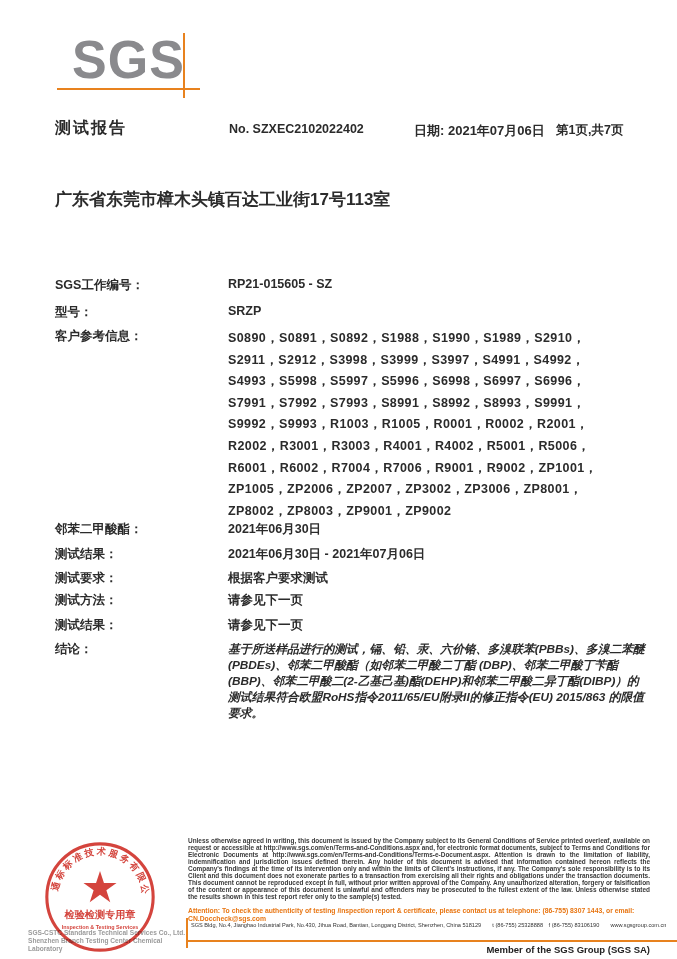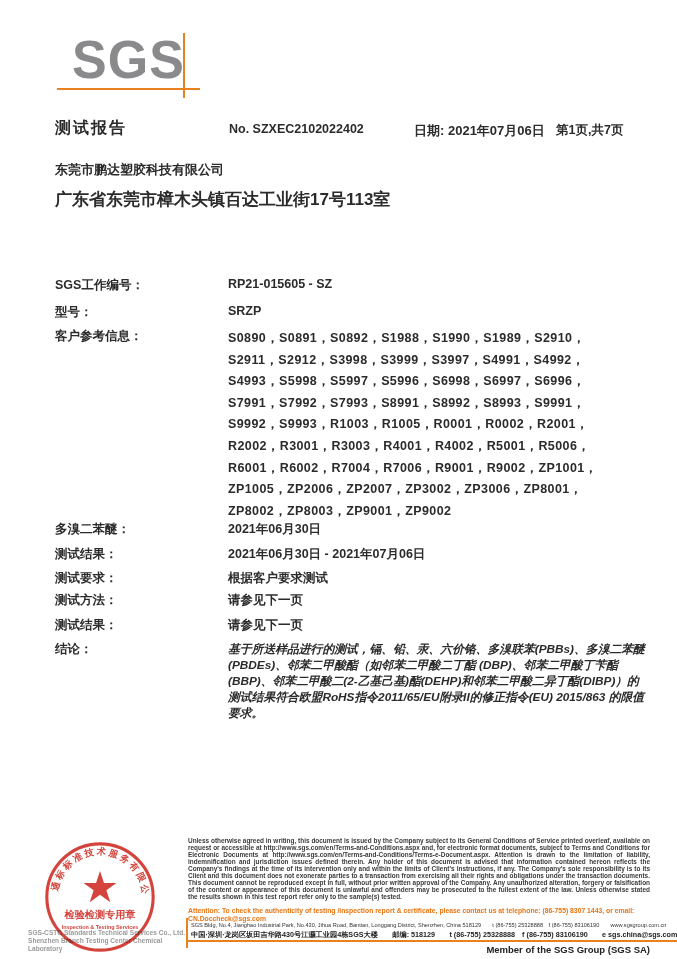--- a/index.html
+++ b/index.html
@@ -61,21 +61,20 @@
     <div class="logo-text">SGS</div>
     <div class="logo-hline"></div>
     <div class="logo-vline"></div>
   </div>
 
   <div class="hdr-title">测试报告</div>
   <div class="hdr-no">No. SZXEC2102022402</div>
   <div class="hdr-date">日期: 2021年07月06日</div>
   <div class="hdr-page">第1页,共7页</div>
 
-  <div class="app-name">东莞市鹏达塑胶科技有限公司</div>
   <div class="app-addr">广东省东莞市樟木头镇百达工业街17号113室</div>
 
 
   <div class="frow r-jobno">
     <span class="lbl">SGS工作编号：</span>
     <span class="val">RP21-015605 - SZ</span>
   </div>
   <div class="frow r-model">
     <span class="lbl">型号：</span>
     <span class="val">SRZP</span>
@@ -86,21 +85,21 @@
 S2911，S2912，S3998，S3999，S3997，S4991，S4992，
 S4993，S5998，S5997，S5996，S6998，S6997，S6996，
 S7991，S7992，S7993，S8991，S8992，S8993，S9991，
 S9992，S9993，R1003，R1005，R0001，R0002，R2001，
 R2002，R3001，R3003，R4001，R4002，R5001，R5006，
 R6001，R6002，R7004，R7006，R9001，R9002，ZP1001，
 ZP1005，ZP2006，ZP2007，ZP3002，ZP3006，ZP8001，
 ZP8002，ZP8003，ZP9001，ZP9002</span>
   </div>
   <div class="frow r-received">
-    <span class="lbl">多溴二苯醚：</span>
+    <span class="lbl">邻苯二甲酸酯：</span>
     <span class="val">2021年06月30日</span>
   </div>
   <div class="frow r-period">
     <span class="lbl">测试结果：</span>
     <span class="val">2021年06月30日 - 2021年07月06日</span>
   </div>
   <div class="frow r-req">
     <span class="lbl">测试要求：</span>
     <span class="val">根据客户要求测试</span>
   </div>
@@ -113,21 +112,20 @@
     <span class="val">请参见下一页</span>
   </div>
   <div class="frow r-concl">
     <span class="lbl">结论：</span>
     <span class="val concl">基于所送样品进行的测试，镉、铅、汞、六价铬、多溴联苯(PBBs)、多溴二苯醚(PBDEs)、邻苯二甲酸酯（如邻苯二甲酸二丁酯 (DBP)、邻苯二甲酸丁苄酯(BBP)、邻苯二甲酸二(2-乙基己基)酯(DEHP)和邻苯二甲酸二异丁酯(DIBP)）的测试结果符合欧盟RoHS指令2011/65/EU附录II的修正指令(EU) 2015/863 的限值要求。</span>
   </div>
 
   <div class="terms">Unless otherwise agreed in writing, this document is issued by the Company subject to its General Conditions of Service printed overleaf, available on request or accessible at http://www.sgs.com/en/Terms-and-Conditions.aspx and, for electronic format documents, subject to Terms and Conditions for Electronic Documents at http://www.sgs.com/en/Terms-and-Conditions/Terms-e-Document.aspx. Attention is drawn to the limitation of liability, indemnification and jurisdiction issues defined therein. Any holder of this document is advised that information contained hereon reflects the Company's findings at the time of its intervention only and within the limits of Client's instructions, if any. The Company's sole responsibility is to its Client and this document does not exonerate parties to a transaction from exercising all their rights and obligations under the transaction documents. This document cannot be reproduced except in full, without prior written approval of the Company. Any unauthorized alteration, forgery or falsification of the content or appearance of this document is unlawful and offenders may be prosecuted to the fullest extent of the law. Unless otherwise stated the results shown in this test report refer only to the sample(s) tested.</div>
   <div class="attention">Attention: To check the authenticity of testing /inspection report &amp; certificate, please contact us at telephone: (86-755) 8307 1443, or email: CN.Doccheck@sgs.com</div>
   <div class="addr-en">SGS Bldg, No.4, Jianghao Industrial Park, No.430, Jihua Road, Bantian, Longgang District, Shenzhen, China 518129　　t (86-755) 25328888　f (86-755) 83106190　　www.sgsgroup.com.cn</div>
-  <div class="addr-cn">中国·深圳·龙岗区坂田吉华路430号江灏工业园4栋SGS大楼　　邮编: 518129　　t (86-755) 25328888　f (86-755) 83106190　　e sgs.china@sgs.com</div>
   <div class="foot-hline"></div>
   <div class="foot-vline"></div>
   <div class="member">Member of the SGS Group (SGS SA)</div>
 
   <div class="gray-co">
     <div>SGS-CSTC Standards Technical Services Co., Ltd.</div>
     <div>Shenzhen Branch Testing Center Chemical Laboratory</div>
   </div>
 
   <svg class="stamp" viewBox="-60 -60 120 120">

